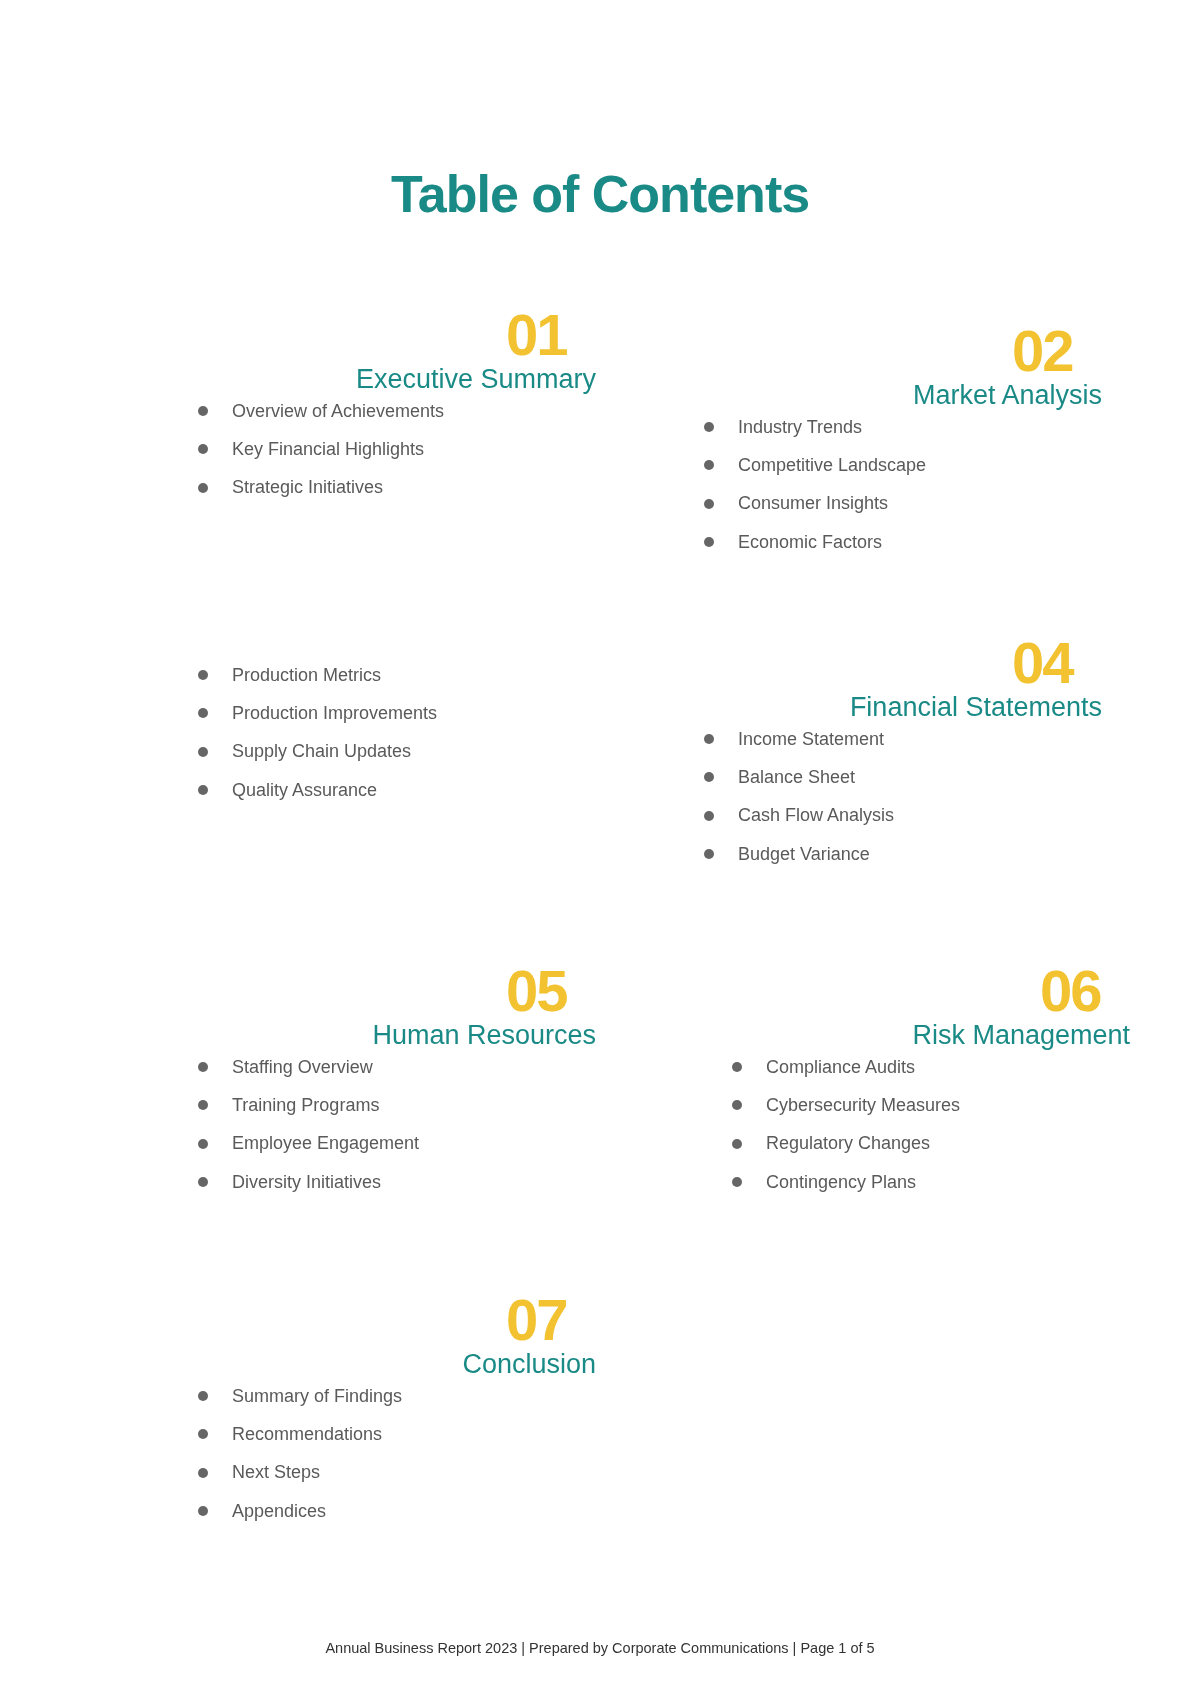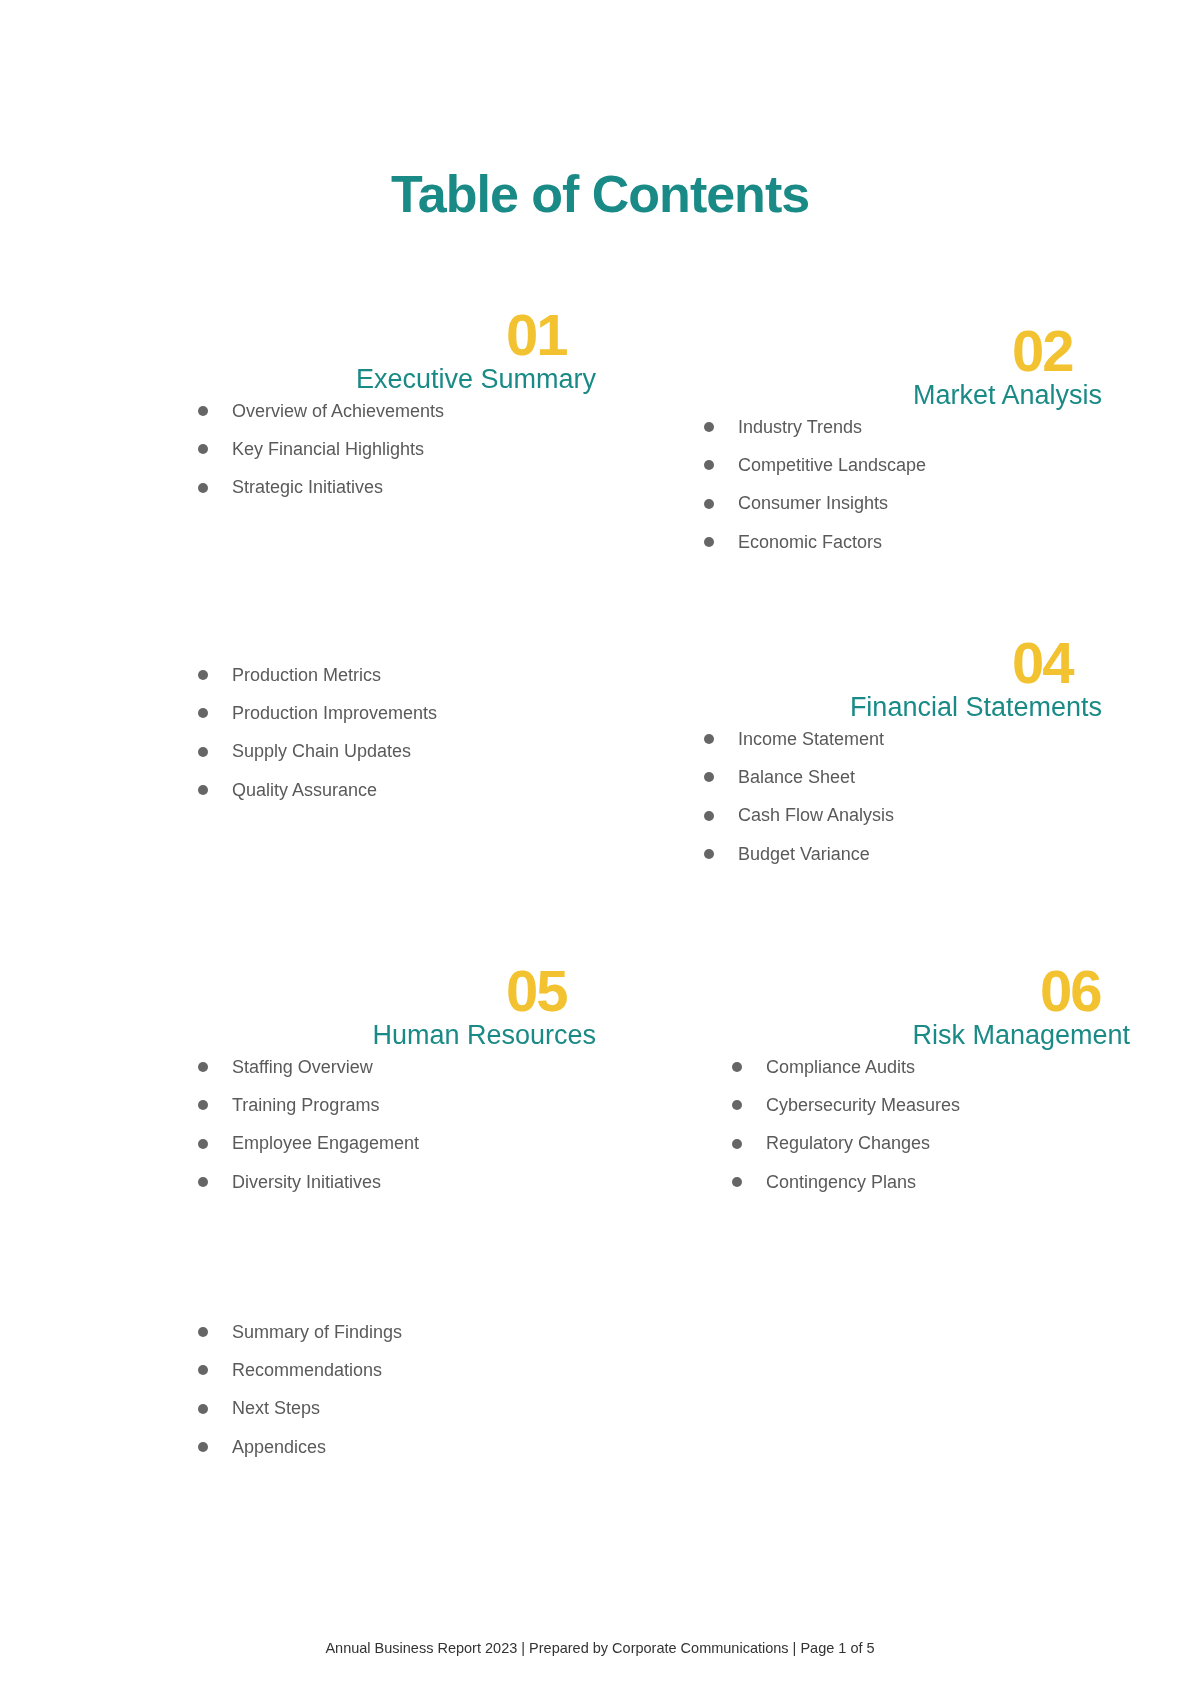--- a/index.html
+++ b/index.html
@@ -154,20 +154,24 @@
           <span class="bullet"></span>
           <span>Regulatory Changes</span>
         </li>
         <li>
           <span class="bullet"></span>
           <span>Contingency Plans</span>
         </li>
       </ul>
     </div>
     <div class="section" style="left: 116px; top: 1291px;">
+      <div class="sec-head">
+        <span class="num">07</span>
+        <span class="sec-title">Conclusion</span>
+      </div>
       <ul>
         <li>
           <span class="bullet"></span>
           <span>Summary of Findings</span>
         </li>
         <li>
           <span class="bullet"></span>
           <span>Recommendations</span>
         </li>
         <li>

